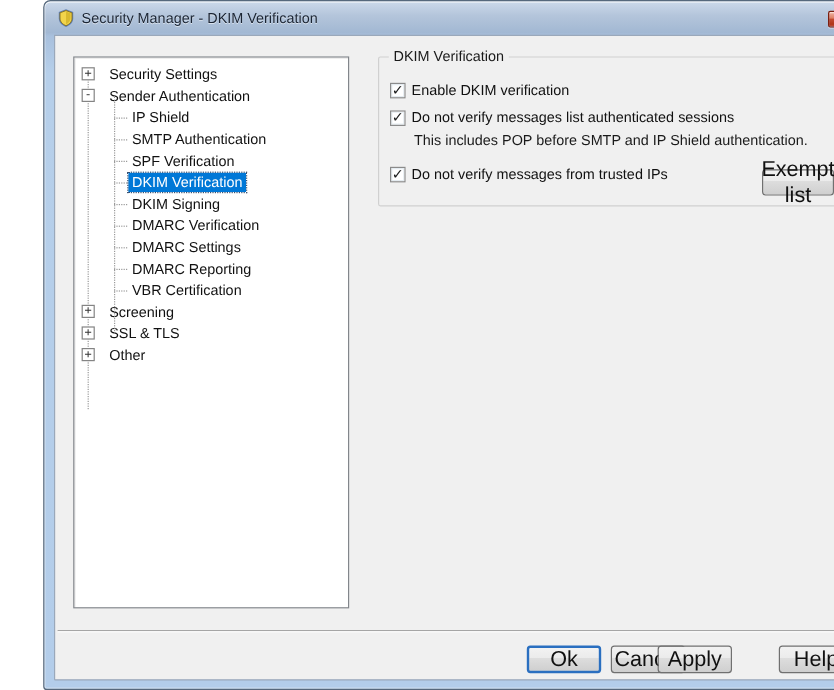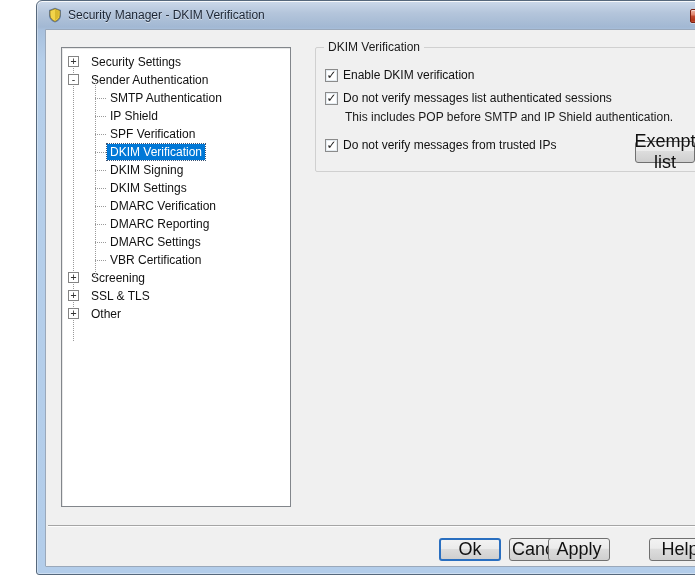--- a/index.html
+++ b/index.html
@@ -135,45 +135,42 @@
 
       <div class="tree-row level0">
             <span class="expander">+</span>
             <span class="tree-label">Security Settings</span>
           </div>
           <div class="tree-row level0">
             <span class="expander">-</span>
             <span class="tree-label">Sender Authentication</span>
           </div>
           <div class="tree-row level1">
+            <span class="tree-label">IP Shield</span>
+          </div>
+          <div class="tree-row level1">
             <span class="tree-label">SMTP Authentication</span>
-          </div>
-          <div class="tree-row level1">
-            <span class="tree-label">IP Shield</span>
           </div>
           <div class="tree-row level1">
             <span class="tree-label">SPF Verification</span>
           </div>
           <div class="tree-row level1 selected">
             <span class="tree-label" style="background: rgb(0, 120, 215);">DKIM Verification</span>
           </div>
           <div class="tree-row level1">
             <span class="tree-label">DKIM Signing</span>
           </div>
           <div class="tree-row level1">
-            <span class="tree-label">DKIM Settings</span>
-          </div>
-          <div class="tree-row level1">
             <span class="tree-label">DMARC Verification</span>
           </div>
           <div class="tree-row level1">
+            <span class="tree-label">DMARC Settings</span>
+          </div>
+          <div class="tree-row level1">
             <span class="tree-label">DMARC Reporting</span>
-          </div>
-          <div class="tree-row level1">
-            <span class="tree-label">DMARC Settings</span>
           </div>
           <div class="tree-row level1">
             <span class="tree-label">VBR Certification</span>
           </div>
           <div class="tree-row level0">
             <span class="expander">+</span>
             <span class="tree-label">Screening</span>
           </div>
           <div class="tree-row level0">
             <span class="expander">+</span>

